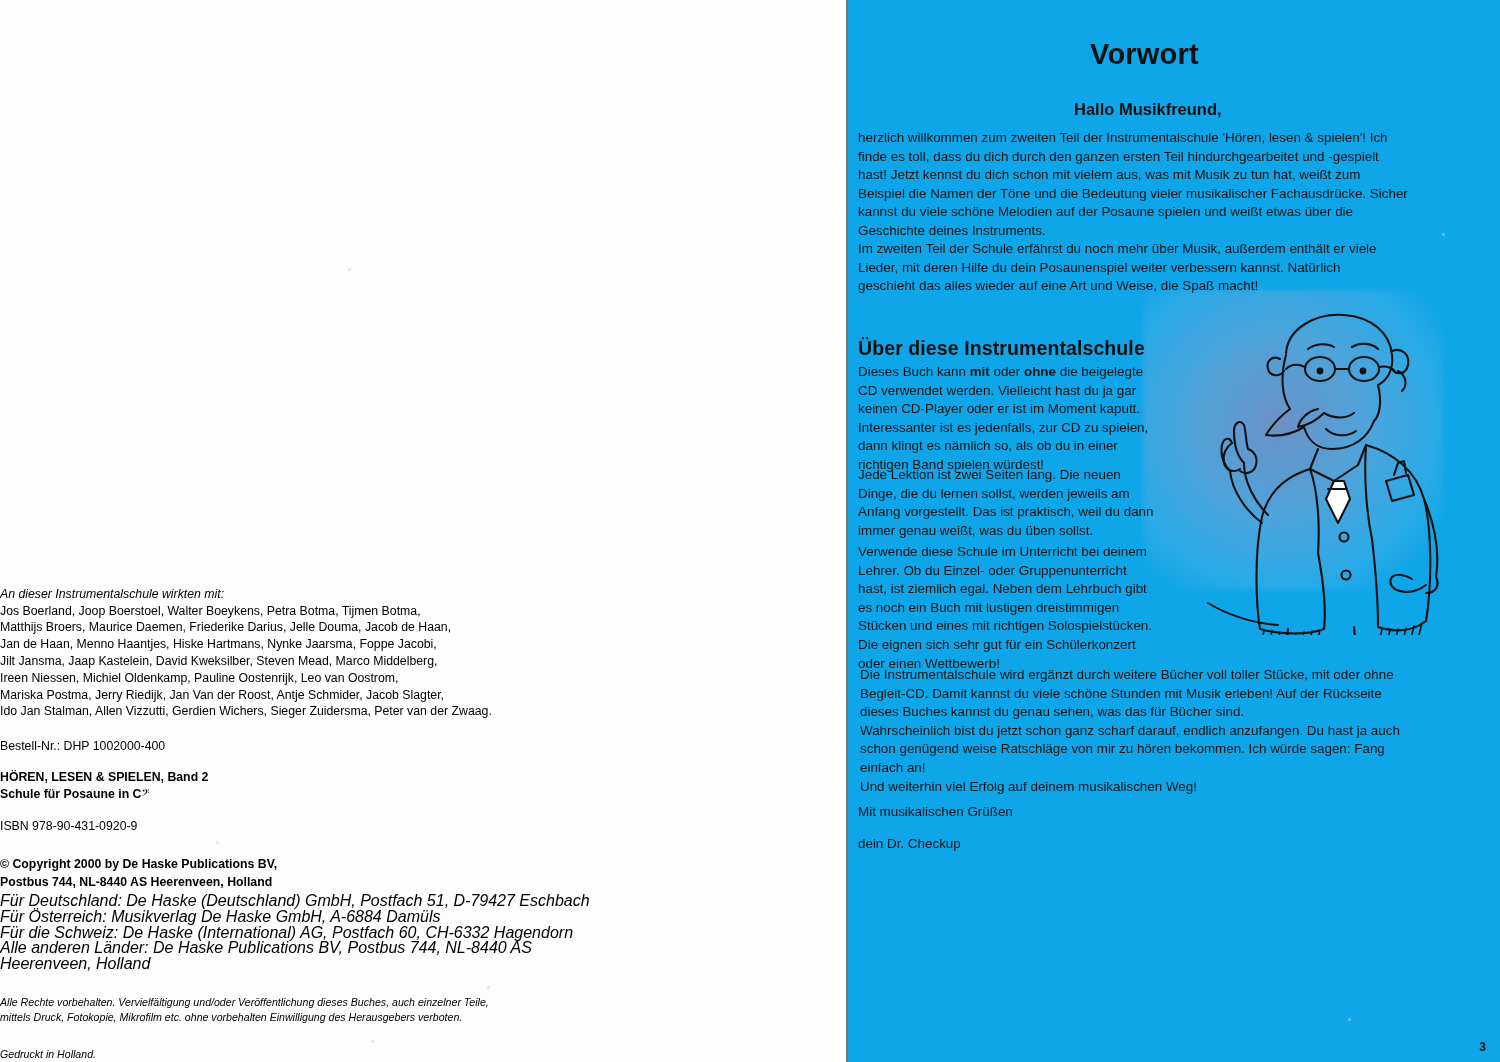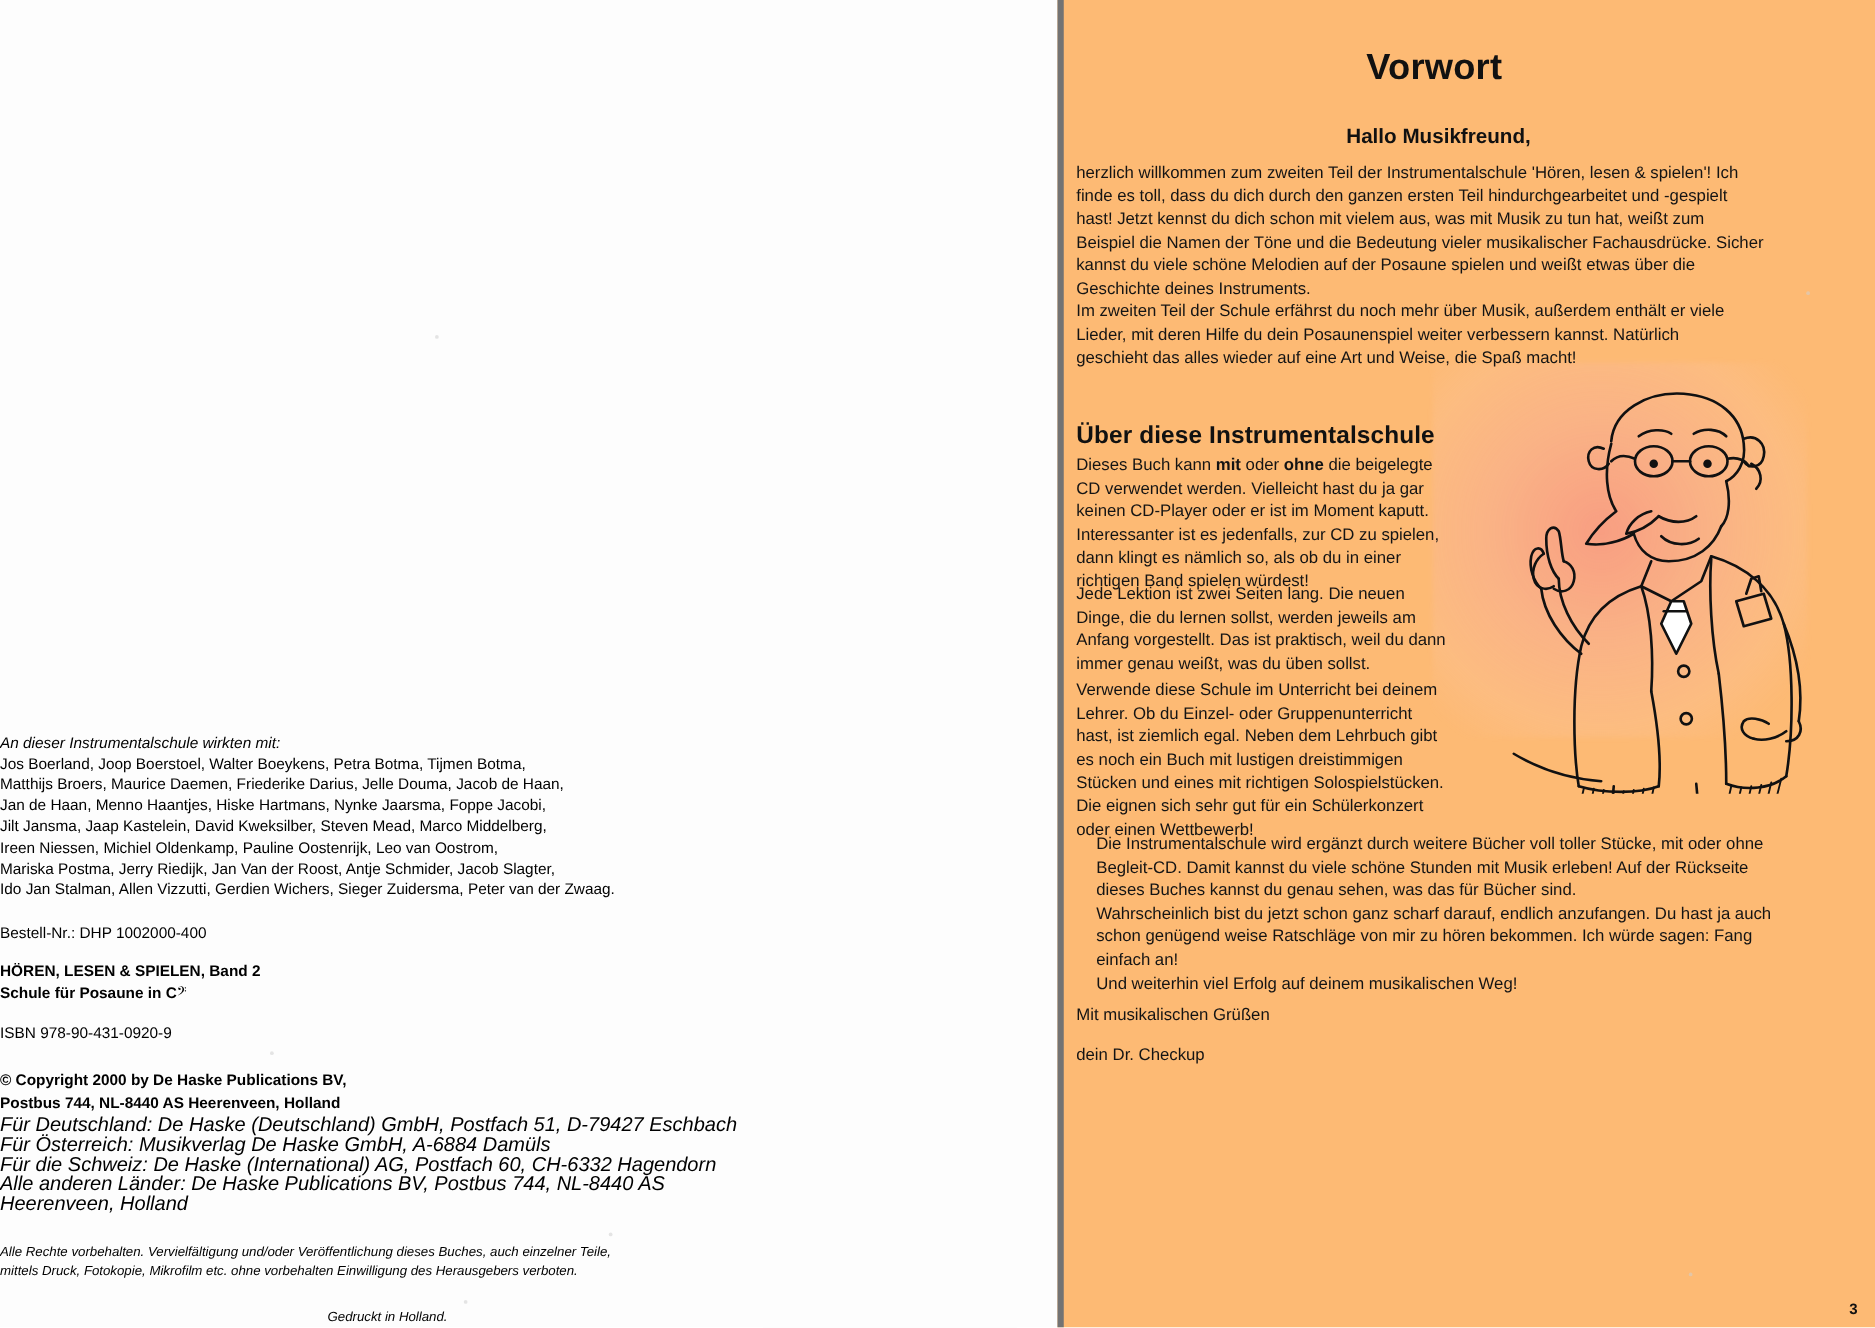--- a/index.html
+++ b/index.html
@@ -25,22 +25,22 @@
   .page-left {
     position: relative;
     width: 846px;
     height: 100%;
     background: #fdfdfd;
   }
   .page-right {
     position: relative;
     flex: 1;
     height: 100%;
-    background: #fdba74;
-    border-left: 5px solid #737373;
+    background: #0ea5e9;
+    border-left: 2px solid #737373;
   }
 
   
   .speck {
     position: absolute;
     background: #cfcfcf;
     border-radius: 50%;
     opacity: .55;
   }
 
@@ -124,21 +124,21 @@
     letter-spacing: .1px;
     text-align: center;
   }
   .col-narrow {
     width: 300px;
   }
   .p-a { left: 0px; top: 363px; }
   .p-b { left: 0px; top: 466px; }
   .p-c { left: 0px; top: 543px; }
   .p-wide { width: 555px; }
-  .p-d { left: 16px; top: 666px; }
+  .p-d { left: 2px; top: 666px; }
   .p-sign1 { left: 0px; top: 803px; }
   .p-sign2 { left: 0px; top: 835px; }
   .pink-glow {
     position: absolute;
     left: 1150px;
     top: 290px;
     width: 300px;
     height: 300px;
     background: radial-gradient(ellipse at 45% 45%, rgba(240,120,150,.42) 0%, rgba(244,160,180,.28) 38%, rgba(250,210,220,.12) 68%, rgba(255,255,255,0) 85%);
     filter: blur(2px);
@@ -197,21 +197,21 @@
         <div>Für Österreich: Musikverlag De Haske GmbH, A-6884  Damüls</div>
         <div>Für die Schweiz: De Haske (International) AG, Postfach 60, CH-6332  Hagendorn</div>
         <div>Alle anderen Länder: De Haske Publications BV, Postbus 744, NL-8440 AS  Heerenveen, Holland</div>
       </div>
 
       <div class="tiny-it" style="margin-top:24px;">
         <div>Alle Rechte vorbehalten. Vervielfältigung und/oder Veröffentlichung dieses Buches, auch einzelner Teile,</div>
         <div>mittels Druck, Fotokopie, Mikrofilm etc. ohne vorbehalten Einwilligung des Herausgebers verboten.</div>
       </div>
 
-      <div class="tiny-it" style="margin-top:22px;text-align:center;">Gedruckt in Holland.</div>
+      <div class="tiny-it" style="margin-top:22px;">Gedruckt in Holland.</div>
 
     </div>
   </div>
 
   <div class="page-right">
 
     <div class="speck" style="left:594px; top:233px; width:3px; height:3px;"></div>
     <div class="speck" style="left:500px; top:1018px; width:3px; height:3px;"></div>
 
     <div class="pink-glow" style="left:295px; top:290px;"></div>

